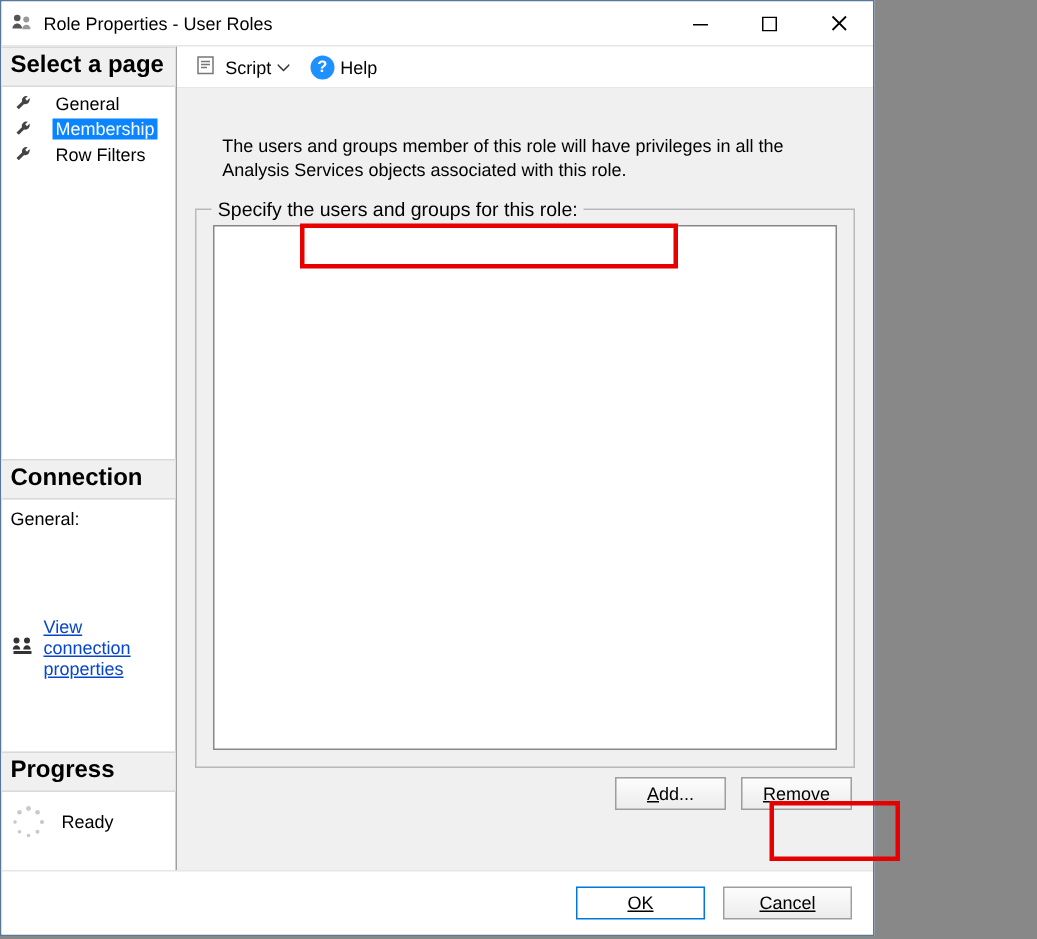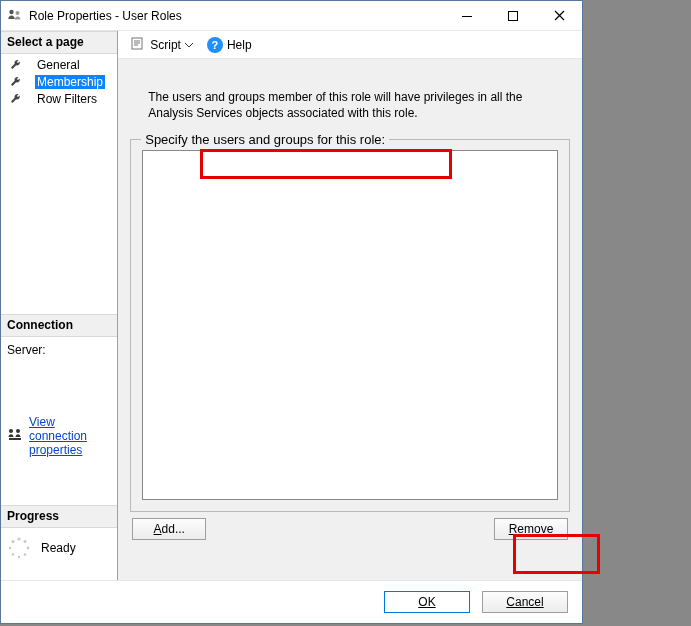--- a/index.html
+++ b/index.html
@@ -55,21 +55,21 @@
     flex-direction: column;
     background: #fff;
     position: relative;
   }
   .panelheader {
     background: #f0f0f0;
     border-top: 1px solid #d9d9d9;
     border-bottom: 1px solid #d9d9d9;
     font-weight: bold;
     padding: 3px 6px 4px 6px;
-    font-size: 12px;
+    font-size: 16px;
   }
   .panelbody {
     padding: 2px 0 2px 0;
   }
   .navitem {
     display: flex;
     align-items: center;
     padding: 1px 4px 1px 8px;
     height: 17px;
     gap: 12px;
@@ -146,21 +146,21 @@
     background:#f0f0f0; padding:0 4px;
     font-size:13px;
   }
   .listbox {
     margin: 10px 11px 11px 11px;
     border: 1px solid #888;
     background:#fff;
     height: 350px;
   }
   .btnrow {
-    display:flex; justify-content:space-between; gap:10px;
+    display:flex; justify-content:flex-end; gap:10px;
     padding: 6px 2px 2px 2px;
   }
   .btn {
     min-width: 74px; height:22px;
     border:1px solid #9e9e9e;
     background: linear-gradient(#fdfdfd,#ececec);
     display:inline-flex; align-items:center; justify-content:center;
     font-size:12px;
     padding: 0 10px;
   }
@@ -247,21 +247,21 @@
               </svg>
           </span>
           <span class="lbl">Row Filters</span>
         </div>
       </div>
 
       <div class="fill"></div>
 
       <div class="panelheader">Connection</div>
       <div class="conn-body">
-        <div class="conn-label">Server:</div>
+        <div class="conn-label">General:</div>
       </div>
       <div class="viewlink-row">
         <span>
           <svg width="16" height="16" viewBox="0 0 16 16">
             <circle cx="4" cy="4" r="2" fill="#333"></circle>
               <path d="M1.5 10c0-1.6 1.2-2.8 2.5-2.8S6.5 8.4 6.5 10" fill="#333"></path>
             <circle cx="11" cy="4" r="2" fill="#333"></circle>
               <path d="M8.5 10c0-1.6 1.2-2.8 2.5-2.8S13.5 8.4 13.5 10" fill="#333"></path>
             <rect x="2" y="11" width="12" height="2" fill="#333"></rect>
           </svg>

